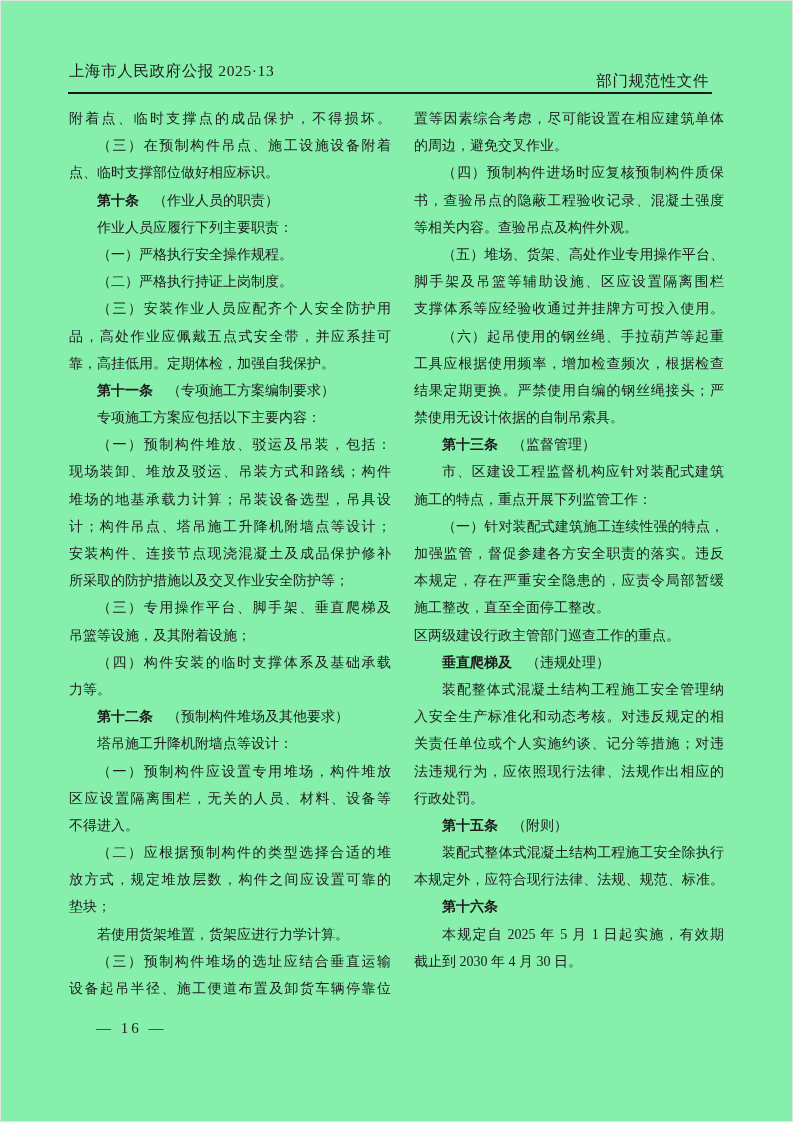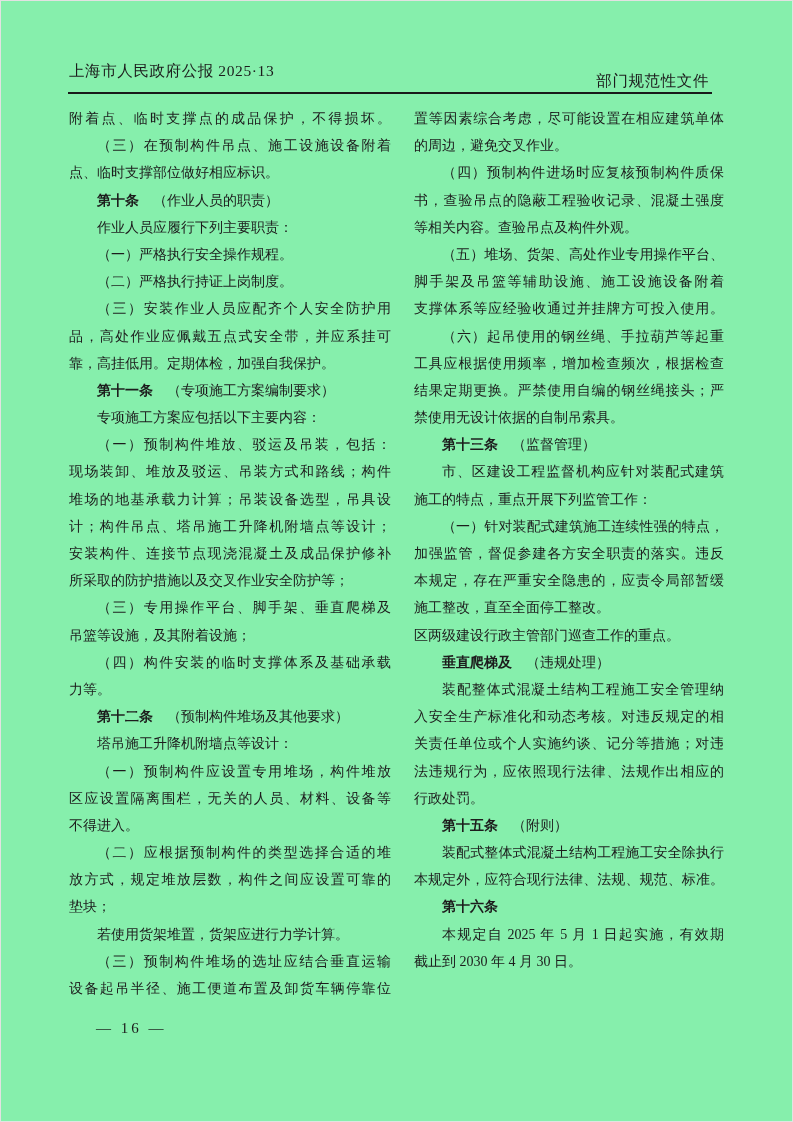--- a/index.html
+++ b/index.html
@@ -119,21 +119,21 @@
       <div class="line fill"><span class="seg">设备起吊半径、施工便道布置及卸货车辆停靠位</span></div>
     </div>
 
   <div class="col col-right" id="col-right">
       <div class="line fill"><span class="seg">置等因素综合考虑，尽可能设置在相应建筑单体</span></div>
       <div class="line"><span class="seg">的周边，避免交叉作业。</span></div>
       <div class="line indent fill"><span class="seg">（四）预制构件进场时应复核预制构件质保</span></div>
       <div class="line fill"><span class="seg">书，查验吊点的隐蔽工程验收记录、混凝土强度</span></div>
       <div class="line"><span class="seg">等相关内容。查验吊点及构件外观。</span></div>
       <div class="line indent fill"><span class="seg">（五）堆场、货架、高处作业专用操作平台、</span></div>
-      <div class="line fill"><span class="seg">脚手架及吊篮等辅助设施、施工设施设备附着</span></div>
+      <div class="line fill"><span class="seg">脚手架及吊篮等辅助设施、区应设置隔离围栏</span></div>
       <div class="line fill"><span class="seg">支撑体系等应经验收通过并挂牌方可投入使用。</span></div>
       <div class="line indent fill"><span class="seg">（六）起吊使用的钢丝绳、手拉葫芦等起重</span></div>
       <div class="line fill"><span class="seg">工具应根据使用频率，增加检查频次，根据检查</span></div>
       <div class="line fill"><span class="seg">结果定期更换。严禁使用自编的钢丝绳接头；严</span></div>
       <div class="line"><span class="seg">禁使用无设计依据的自制吊索具。</span></div>
       <div class="line indent"><span class="seg bold">第十三条</span><span class="seg">（监督管理）</span></div>
       <div class="line indent fill"><span class="seg">市、区建设工程监督机构应针对装配式建筑</span></div>
       <div class="line"><span class="seg">施工的特点，重点开展下列监管工作：</span></div>
       <div class="line indent fill"><span class="seg">（一）针对装配式建筑施工连续性强的特点，</span></div>
       <div class="line fill"><span class="seg">加强监管，督促参建各方安全职责的落实。违反</span></div>

